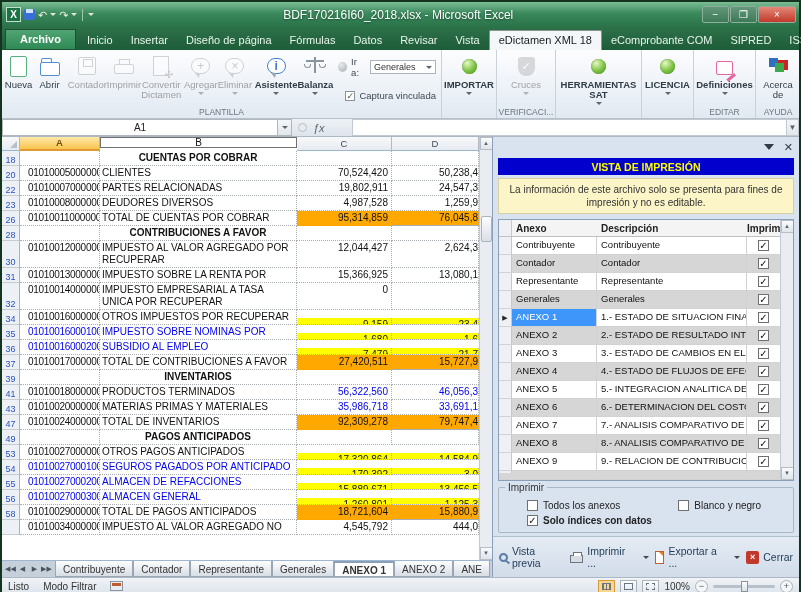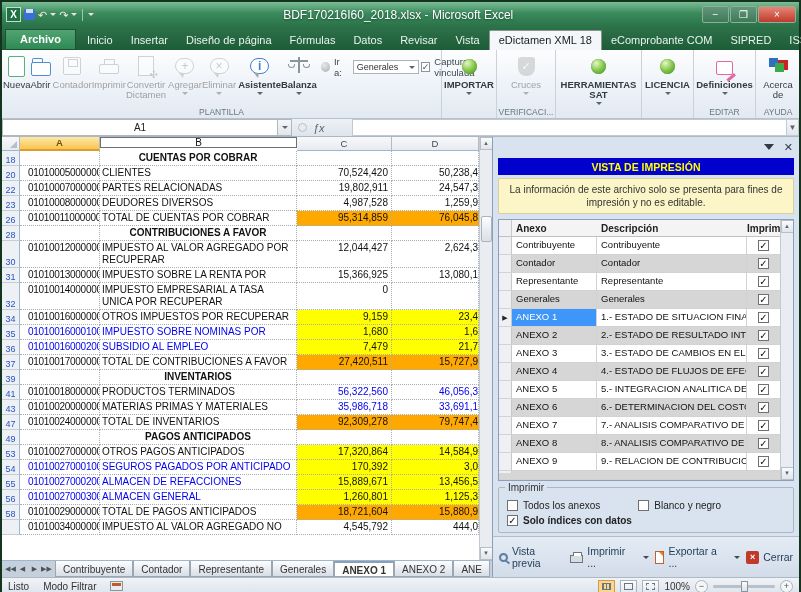--- a/index.html
+++ b/index.html
@@ -57,21 +57,21 @@
   .pan { position:absolute; top:8px; width:7px; height:4px; border:1.5px solid #8a949d; border-top:none; border-radius:0 0 7px 7px; }
   .orb { width:15px; height:15px; border-radius:50%; background:radial-gradient(circle at 35% 28%,#e6f9c0,#7ac143 55%,#4e9a1e); box-shadow:inset 0 0 1px #3c7a14; }
   .shield { width:17px; height:19px; background:#a9b2ba; border-radius:3px 3px 8px 8px; color:#fff; font-size:11px; text-align:center; line-height:18px; }
   .pencilpage { width:17px; height:14px; border:1.5px solid #e667a0; border-radius:2px; background:#fff; position:relative; margin-top:4px; }
   .pencilpage:before { content:""; position:absolute; right:-4px; bottom:-4px; width:10px; height:2.5px; background:#e667a0; transform:rotate(-40deg); }
   .sqlogo { position:relative; width:20px; height:20px; }
   .sqlogo i { position:absolute; width:9px; height:9px; }
   .sqlogo .s1 { background:#2e6fc0; left:1px; top:2px; }
   .sqlogo .s2 { background:#3da94e; left:7px; top:7px; }
   .sqlogo .s3 { background:#cc2222; right:0; top:4px; width:10px; height:10px; }
-  .stackctl { display:flex; flex-direction:row; gap:2px; padding:4px 4px 0 2px; font-size:9.5px; color:#3f4a54;align-items:flex-end; }
+  .stackctl { display:flex; flex-direction:column; gap:12px; padding:4px 4px 0 2px; font-size:9.5px; color:#3f4a54;align-items:flex-end; }
   .ctlrow { display:flex; align-items:center; gap:4px; }
   .grayorb { width:10px; height:10px; border-radius:50%; background:radial-gradient(circle at 35% 30%,#e8e8e8,#a8adb2); }
   .dd { width:72px; height:14px; background:#fff; border:1px solid #aab4bd; font-size:9px; color:#333; display:flex; align-items:center; justify-content:space-between; padding:0 3px; }
   .chk { width:10px; height:10px; background:#fff; border:1px solid #8a949d; font-size:9px; line-height:9px; text-align:center; color:#555; }
 
   
   .fbar { height:18px; background:linear-gradient(#eef2f6,#dde4eb); border-bottom:1px solid #aeb8c2; display:flex; align-items:stretch; font-size:10px; }
   .namebox { width:276px; background:#fff; border:1px solid #b0b7bf; display:flex; align-items:center; justify-content:center; color:#222; }
   .nb-car { width:14px; background:linear-gradient(#f4f6f8,#e2e7ec); border:1px solid #b0b7bf; border-left:none; display:flex; align-items:center; justify-content:center; }
   .fxpill { width:60px; display:flex; align-items:center; gap:6px; padding-left:6px; }
@@ -94,21 +94,21 @@
   .grows { height:409px; overflow:hidden; }
   .grow { display:flex; height:15px; }
   .grow.tall { height:27px; }
   .gc { border-right:1px dotted #a7adb3; border-bottom:1px dotted #a7adb3; font-size:10px; color:#111; overflow:hidden; }
   .rn { width:18px; background:#edf1f6; border-right:1px solid #9eb6ce; border-bottom:1px solid #c4ccd4; color:#2a52be; font-size:9px; display:flex; align-items:flex-end; justify-content:center; }
   .ca2 { width:80px; padding:1px 1px 0 8px; letter-spacing:-.3px; }
   .cb2 { width:197px; padding:1px 2px 0; line-height:12px; }
   .cc2 { width:95px; text-align:right; padding:1px 3px 0; }
   .cd2 { width:87px; text-align:right; padding:1px 0 0 2px; }
   .t-s .cb2 { font-weight:bold; text-align:center; }
-  .t-y .cc2, .t-y .cd2 { background:#ffff00; }
+  .t-y .cc2, .t-y .cd2 { background:#ffff00;margin-top:8px; }
   .t-o .cc2, .t-o .cd2 { background:#ffa800; }
   .blue { color:#0000ee; }
   
   .vsb { width:13px; background:#e9edf2; border-left:1px solid #c2cad2; display:flex; flex-direction:column; align-items:center; }
   .sbtn { width:13px; height:13px; background:linear-gradient(#fafbfc,#dfe5ea); border:1px solid #b6bfc8; color:#5a646e; font-size:6px; line-height:11px; text-align:center; }
   .thumb { width:11px; height:26px; margin-top:66px; background:linear-gradient(#fdfdfe,#d9e0e7); border:1px solid #aab4bd; border-radius:2px; }
   .vsb .spacer { flex:1; }
 
   
   .sheettabs { height:17px; background:#c6d0db; border-top:1px solid #9eb6ce; display:flex; align-items:stretch; overflow:hidden; }
@@ -152,21 +152,21 @@
   .pmark { width:13px; background:#eef0f3; border-right:1px solid #c9c9c9; color:#222; font-size:7px; display:flex; align-items:center; justify-content:center; }
   .panx { width:85px; padding:2px 4px 0; border-right:1px solid #d2d2d2; font-size:9.5px; color:#111; white-space:nowrap; overflow:hidden; }
   .panx.selcell { background:#3e95fa; color:#fff; }
   .pdesc { width:150px; padding:2px 4px 0; border-right:1px solid #d2d2d2; font-size:9.5px; color:#111; white-space:nowrap; overflow:hidden; }
   .pchk { width:33px; display:flex; align-items:center; justify-content:center; }
   .cb { width:11px; height:11px; background:#fff; border:1px solid #707070; font-size:10px; line-height:10px; text-align:center; color:#111; }
   .prow.partial { height:7px; background:#d6d6d6; }
   .pgroup { margin:3px 5px; border:1px solid #aab8c5; border-radius:2px; position:relative; padding:12px 8px 5px; height:46px; }
   .pgroup .glbl { position:absolute; top:-1px; left:6px; background:#d9e2ef; padding:0 3px; color:#333; transform:translateY(-45%); }
   .pg-row { display:flex; gap:38px; margin-bottom:4px; }
-  .pg-item { display:flex; align-items:center; gap:5px; color:#222; }
+  .pg-item { display:flex; align-items:center; gap:5px; color:#222;margin-left:20px; }
   .pbtns { height:41px; border-top:1px solid #b2bfce; background:linear-gradient(#e4ebf4,#d2dce9); display:flex; align-items:center; padding:0 6px; gap:4px; color:#1f3b57; font-size:10.5px; }
   .pbtn { display:flex; align-items:center; gap:4px; }
   .lens { width:9px; height:9px; border:2px solid #5b7fa6; border-radius:50%; position:relative; }
   .lens:before { content:""; position:absolute; right:-4px; bottom:-3px; width:5px; height:2px; background:#5b7fa6; transform:rotate(40deg); }
   .prnic { width:13px; height:8px; border:1px solid #6b7680; background:#d8dde2; position:relative; margin-top:3px; }
   .prnic:before { content:""; position:absolute; top:-4px; left:2px; width:7px; height:3px; border:1px solid #6b7680; border-bottom:none; background:#fff; }
   .expic { width:10px; height:13px; background:#fff; border:1px solid #c06030; position:relative; }
   .expic:before { content:""; position:absolute; top:0; right:0; border-left:4px solid transparent; border-top:4px solid #e67e22; }
   .redx { width:13px; height:13px; background:#c0392b; border-radius:2px; color:#fff; font-size:9px; font-weight:bold; text-align:center; line-height:13px; }
   .bcar { width:0; height:0; border-left:3px solid transparent; border-right:3px solid transparent; border-top:3px solid #3f4a54; margin:0 2px; }

